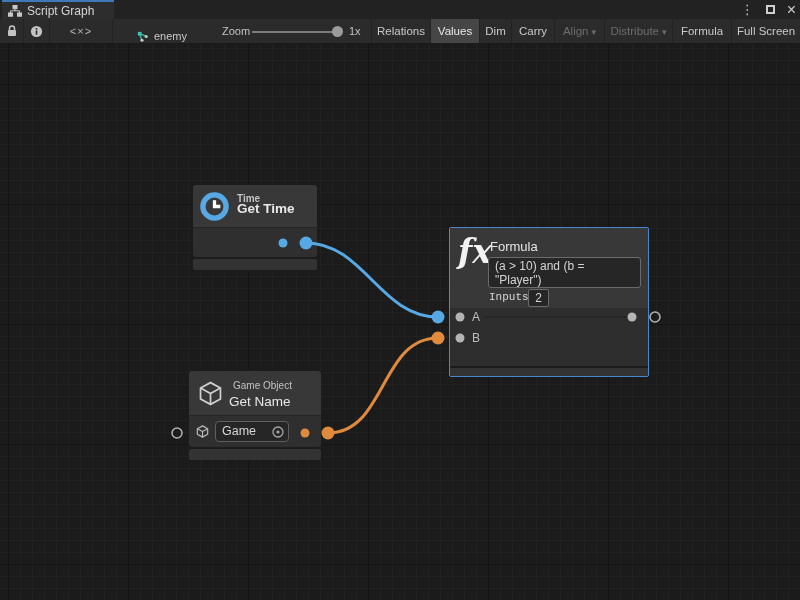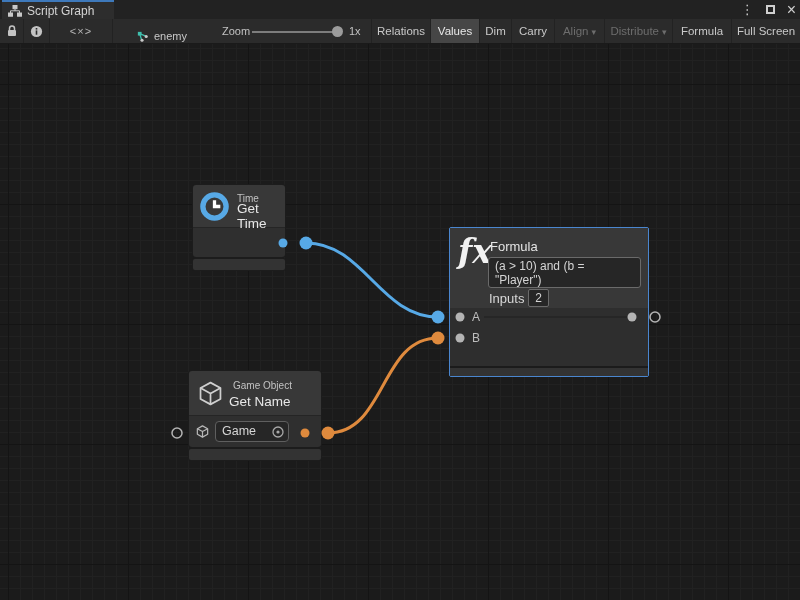--- a/index.html
+++ b/index.html
@@ -60,28 +60,28 @@
   .f-header{position:relative;height:80px;background:#383838;}
   .f-ports{position:relative;height:58px;background:#2e2e2e;}
   .f-footer{height:10px;background:#333333;border-top:2px solid #1b1b1b;}
   .fx{position:absolute;left:8px;top:4px;font-family:"DejaVu Serif",serif;font-style:italic;
       font-weight:bold;font-size:33px;color:#f2f2f2;}
   .f-title{position:absolute;left:40px;top:11px;font-size:13px;color:#e4e4e4;}
   .f-expr{position:absolute;left:38px;top:29px;width:153px;height:31px;background:#262626;
           border:1px solid #6a6a6a;border-radius:3px;padding:1px 6px;font-size:12px;
           line-height:14px;color:#d4d4d4;}
   .f-expr span{display:block;}
-  .f-inputs-label{position:absolute;left:39px;top:63px;font-size:13px;color:#d8d8d8;}
+  .f-inputs-label{position:absolute;left:39px;top:63px;font-size:11px;color:#d8d8d8;font-family:Liberation Mono, monospace;}
   .f-inputs-count{position:absolute;left:78px;top:61px;width:21px;height:18px;background:#262626;
           border:1px solid #6a6a6a;border-radius:2px;text-align:center;line-height:16px;
           font-size:12px;color:#d4d4d4;}
   .port-label{position:absolute;left:22px;font-size:12px;color:#bdbdbd;}
 
   
-  .gettime{left:193px;top:185px;width:92px;}
+  .gettime{left:193px;top:185px;width:124px;font-weight:bold;}
   .gettime .header{height:43px;}
   .gettime .body{height:29px;}
 
   
   .getname{left:189px;top:371px;width:132px;}
   .getname .header{height:45px;padding-left:42px;}
   .getname .body{height:31px;}
   .obj-field{position:absolute;left:26px;top:5px;width:74px;height:21px;background:#262626;
              border:1px solid #5f5f5f;border-radius:4px;}
   .obj-field .val{position:absolute;left:6px;top:0;line-height:19px;font-size:12.5px;color:#d6d6d6;}

